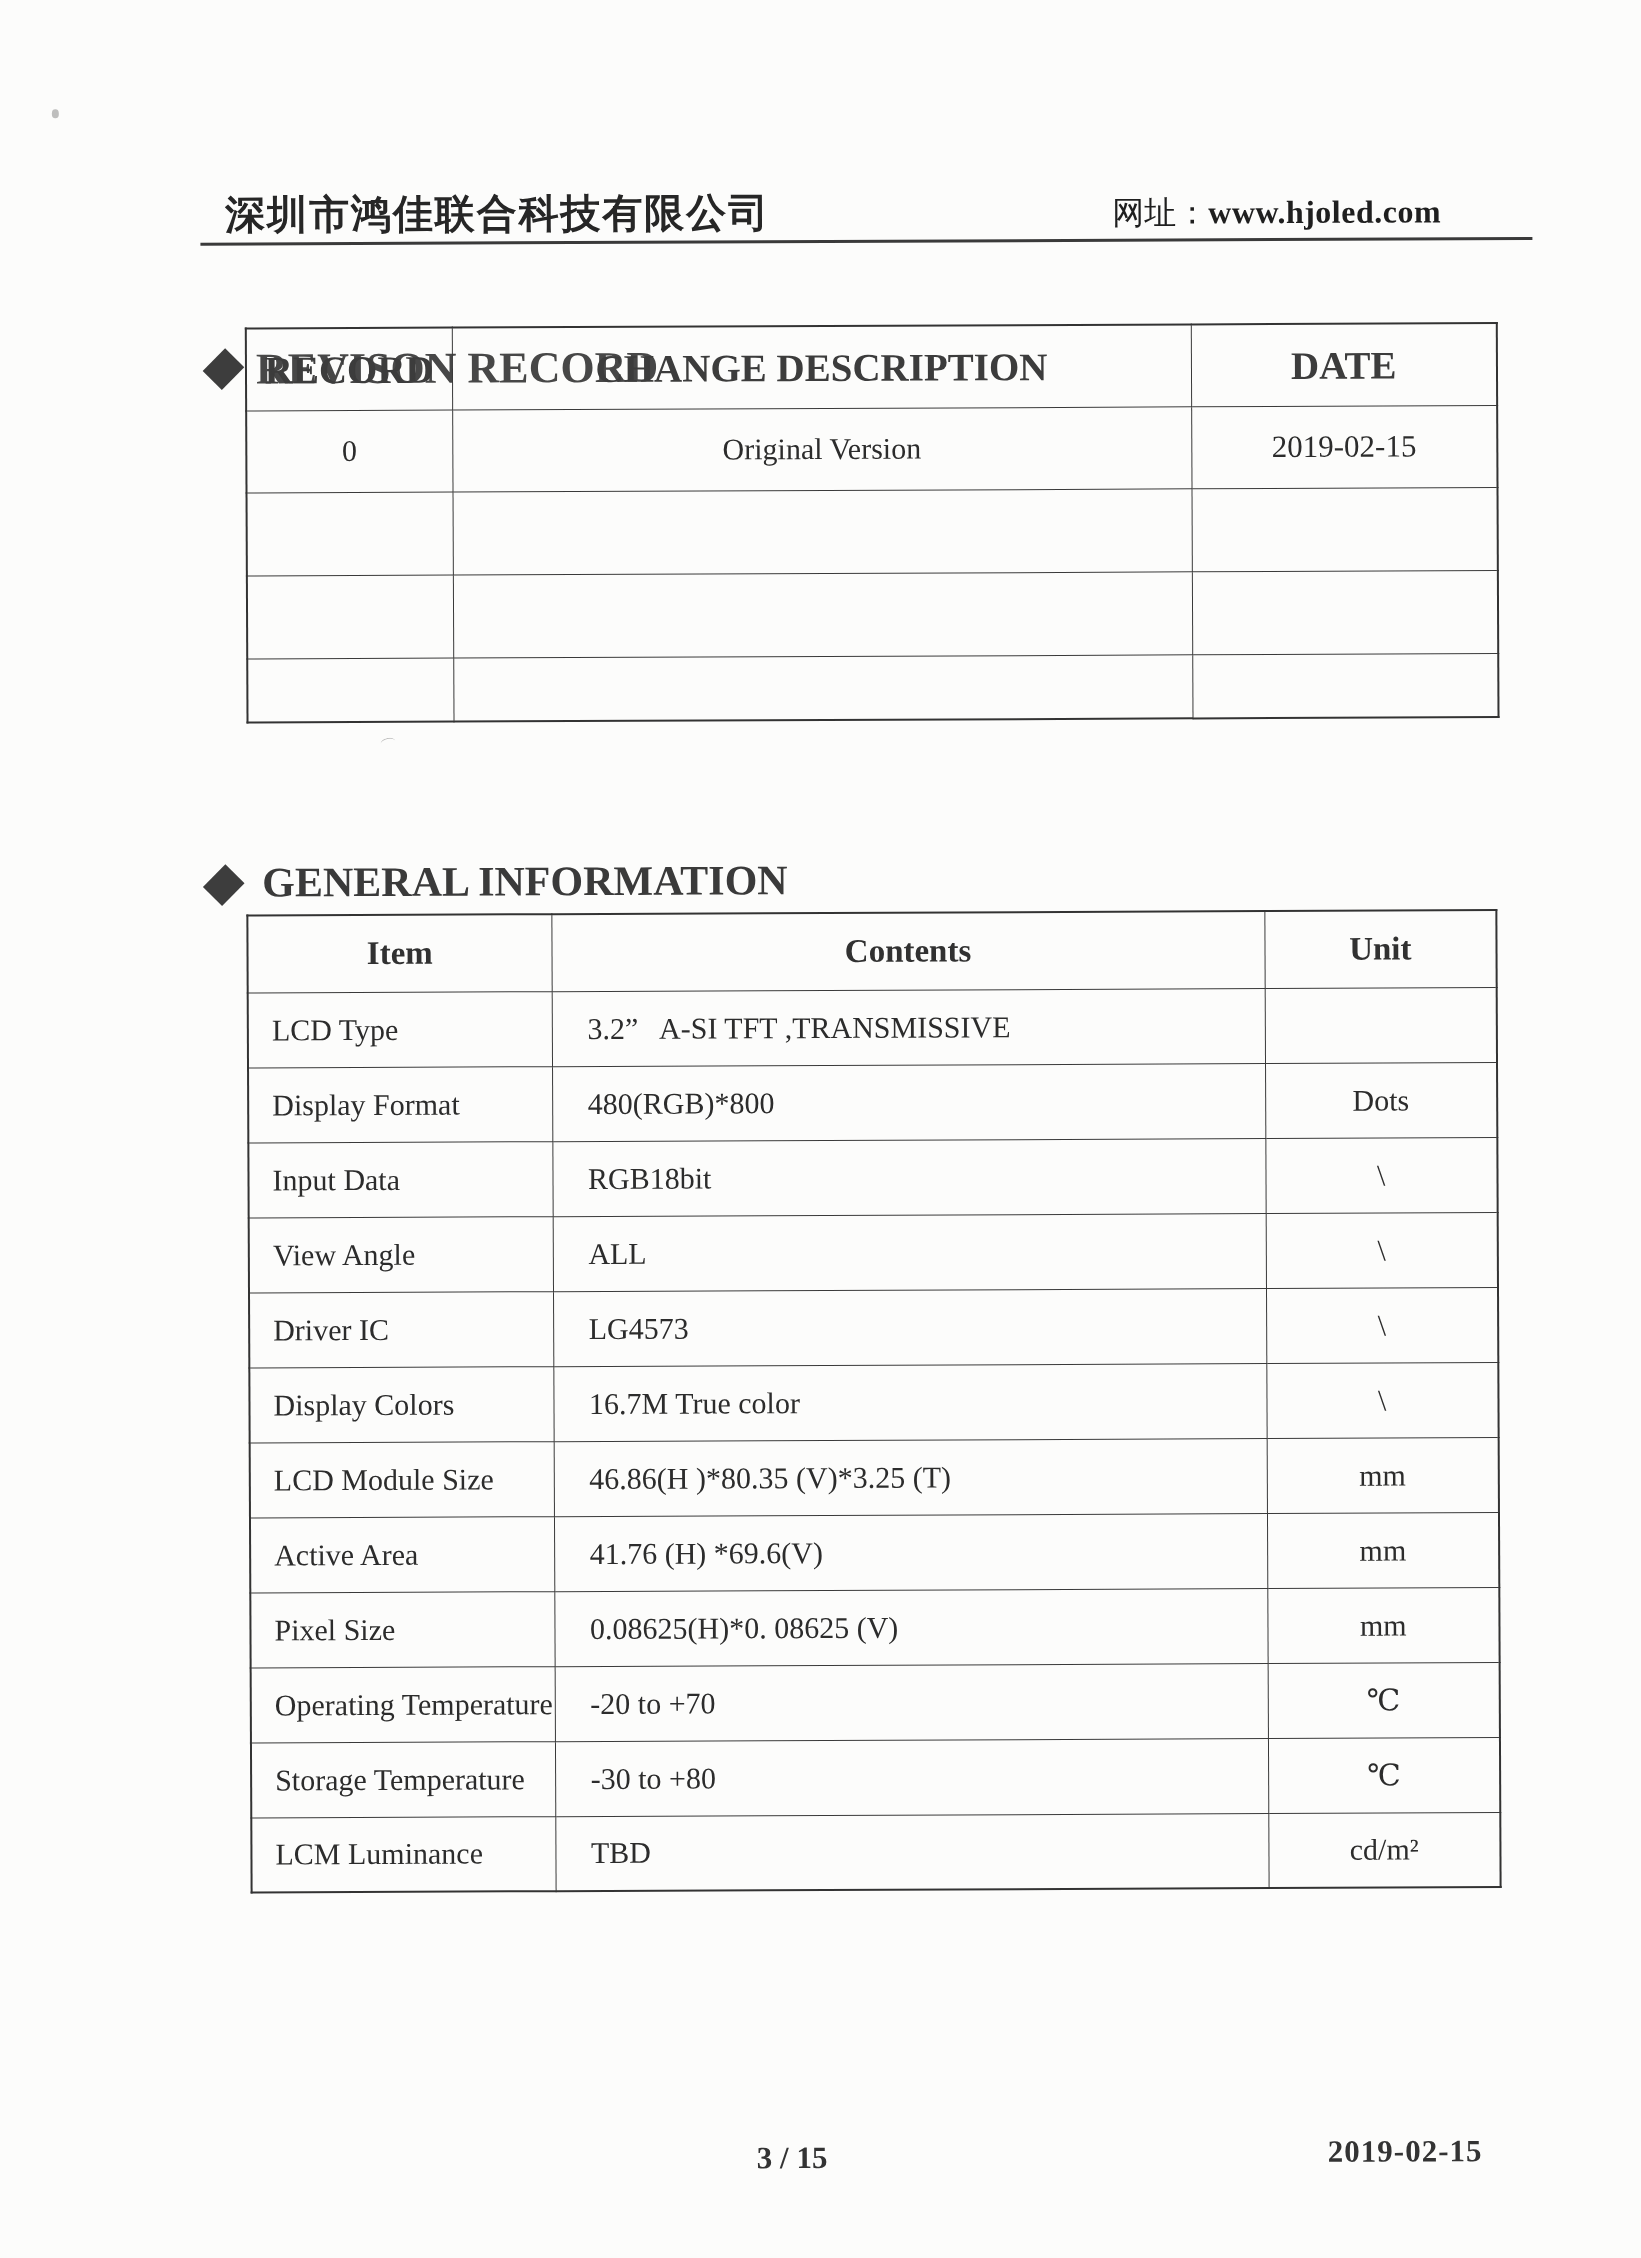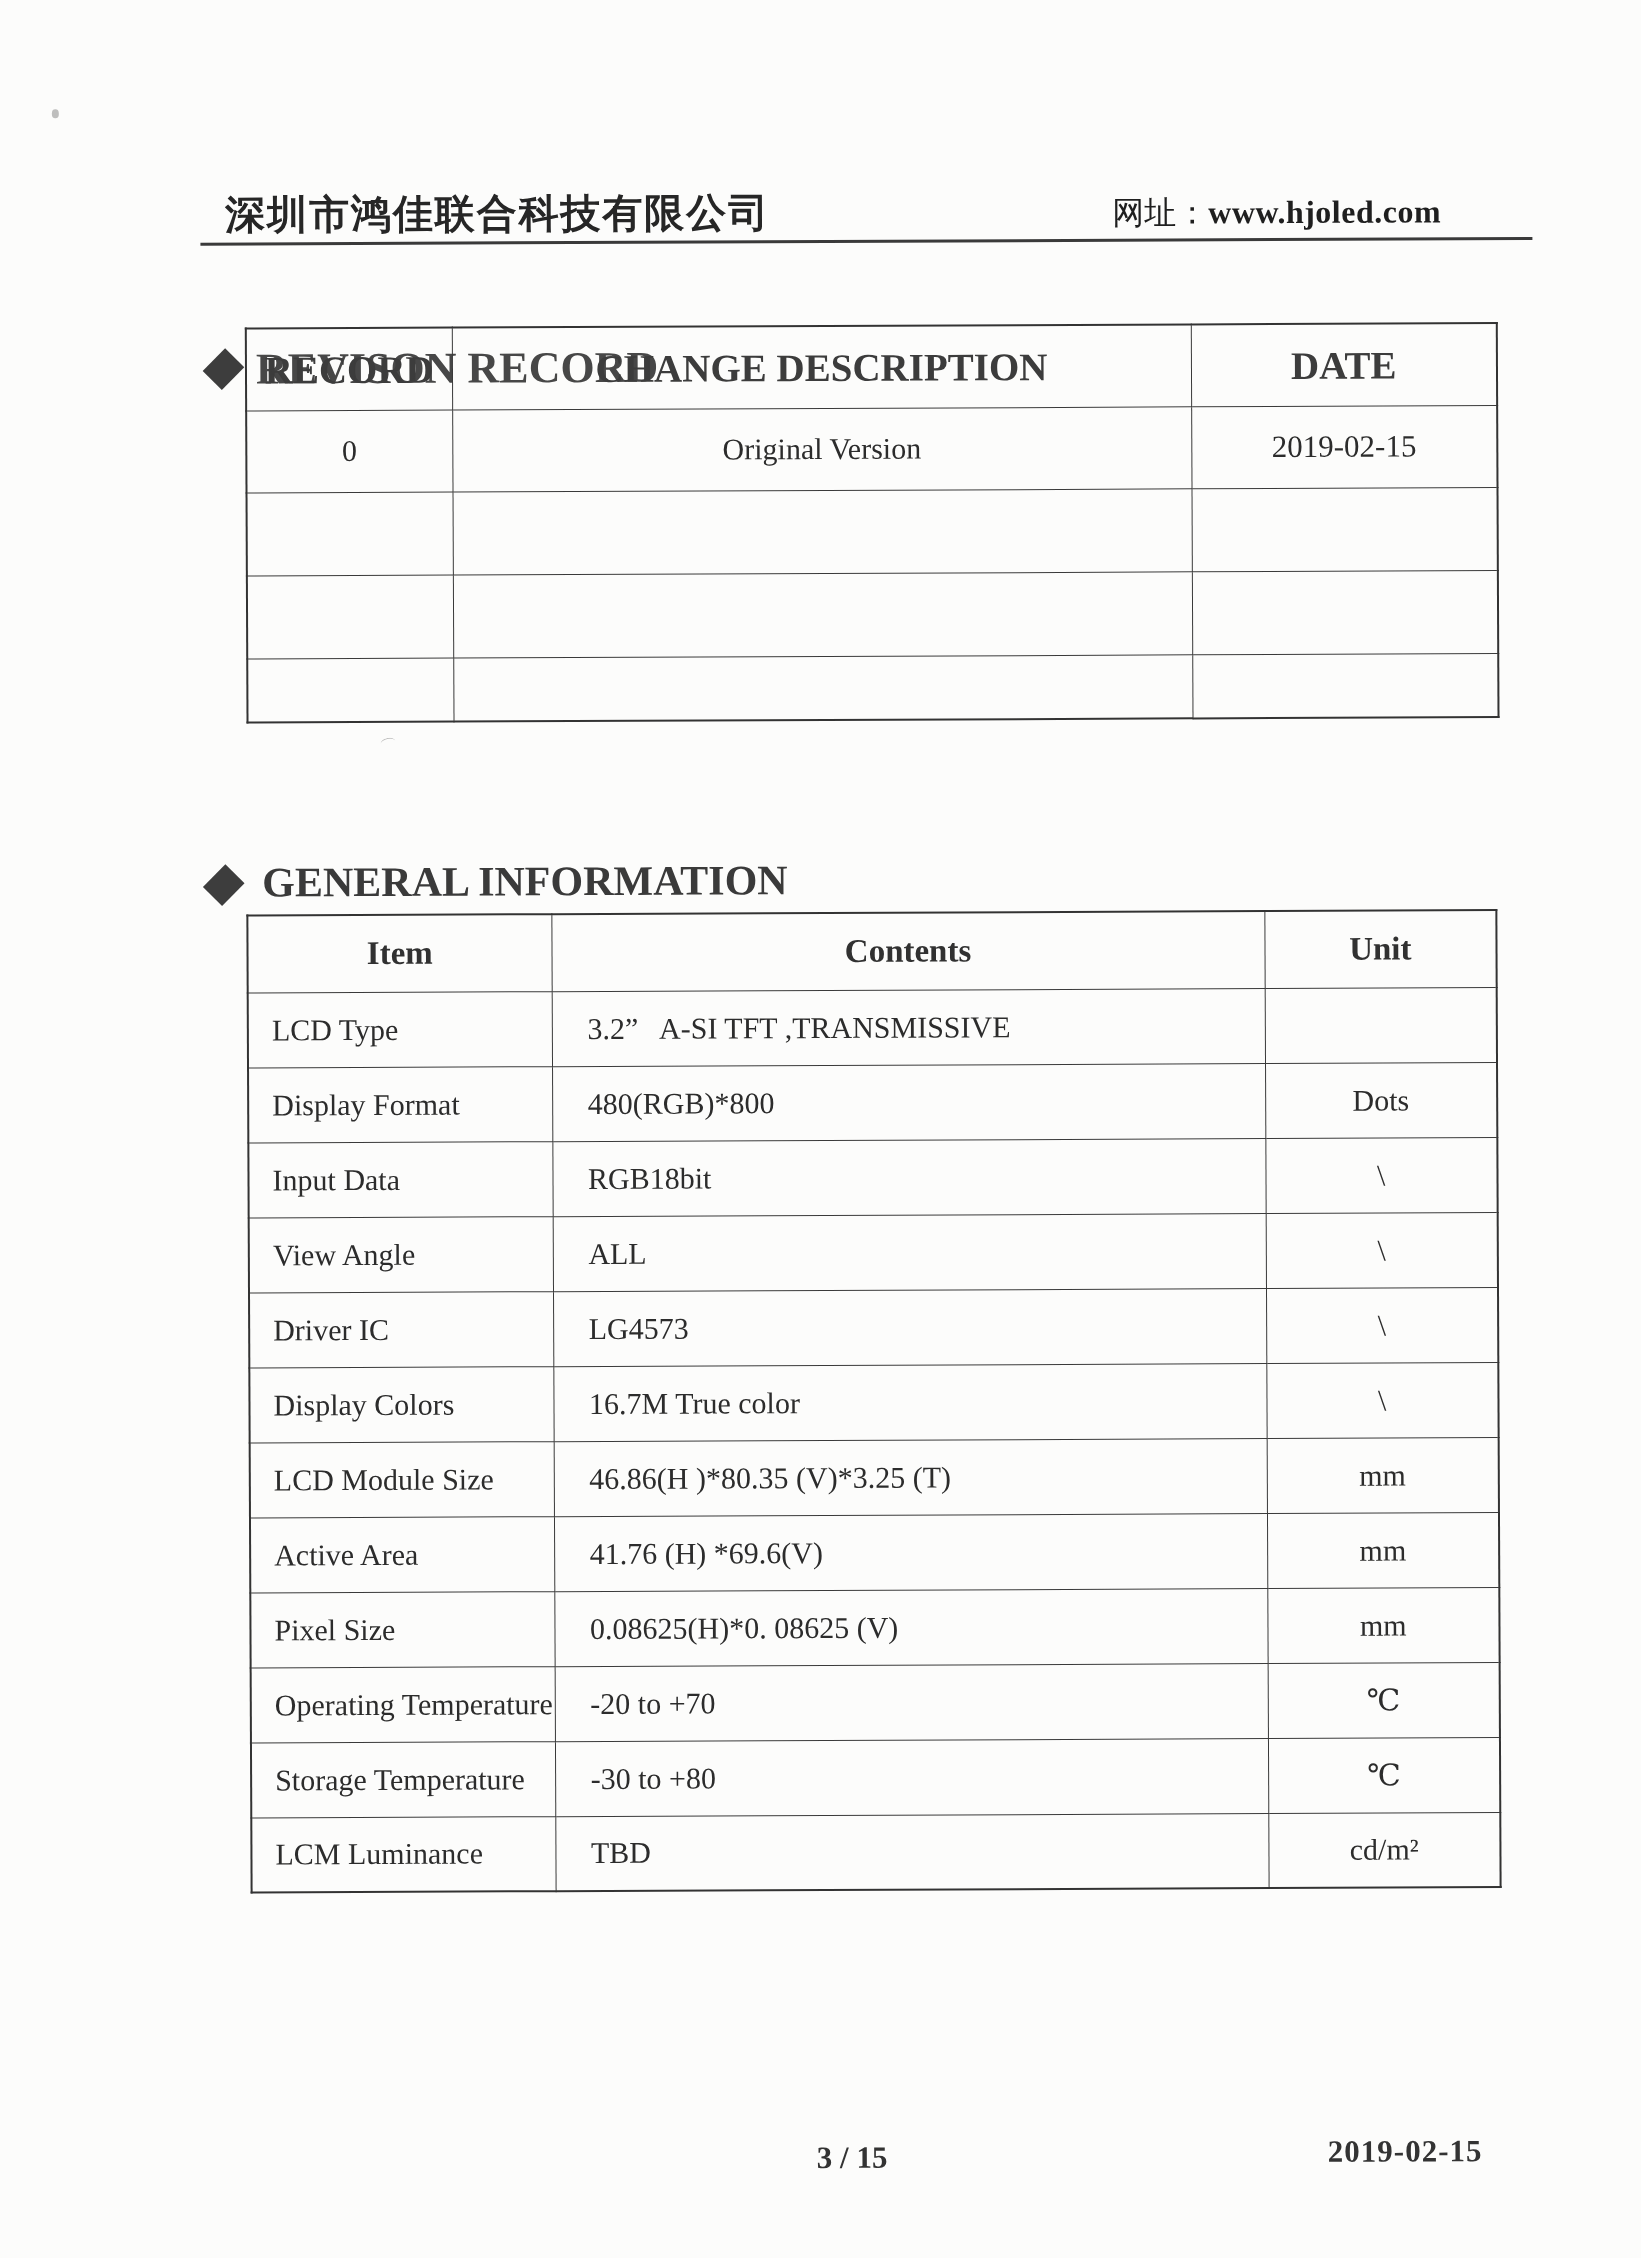--- a/index.html
+++ b/index.html
@@ -73,21 +73,21 @@
   .gen-table col:nth-child(3){width:232px;}
   .gen-table tr:nth-child(1){height:77px;}
   .gen-table tr{height:75px;}
   .gen-table th{font-size:33px;font-weight:bold;color:#313131;text-align:center;}
   .gen-table td{font-size:30px;color:#2c2c2c;}
   .gen-table td.item-cell{text-align:left;padding-left:23px;white-space:nowrap;}
   .gen-table td.contents-cell{text-align:left;padding-left:35px;white-space:pre;}
   .gen-table td.unit-cell{text-align:center;}
 
   
-  .page-number{position:absolute;left:812px;top:2140px;font-size:31px;font-weight:bold;color:#333;}
+  .page-number{position:absolute;left:752px;top:2140px;font-size:31px;font-weight:bold;color:#333;}
   .footer-date{position:absolute;left:1323px;top:2136px;font-size:31px;font-weight:bold;color:#333;letter-spacing:1px;}
 
   
   .speck1{position:absolute;left:56px;top:106px;width:6.8px;height:8.7px;border-radius:50%;
           background:#8a8a8a;opacity:.55;}
   .speck2{position:absolute;left:382px;top:736px;width:15.4px;height:8.7px;
           border-top:1.9px solid #9a9a9a;border-radius:50%;opacity:.6;transform:rotate(-12deg);}
 </style>
 </head>
 <body>

